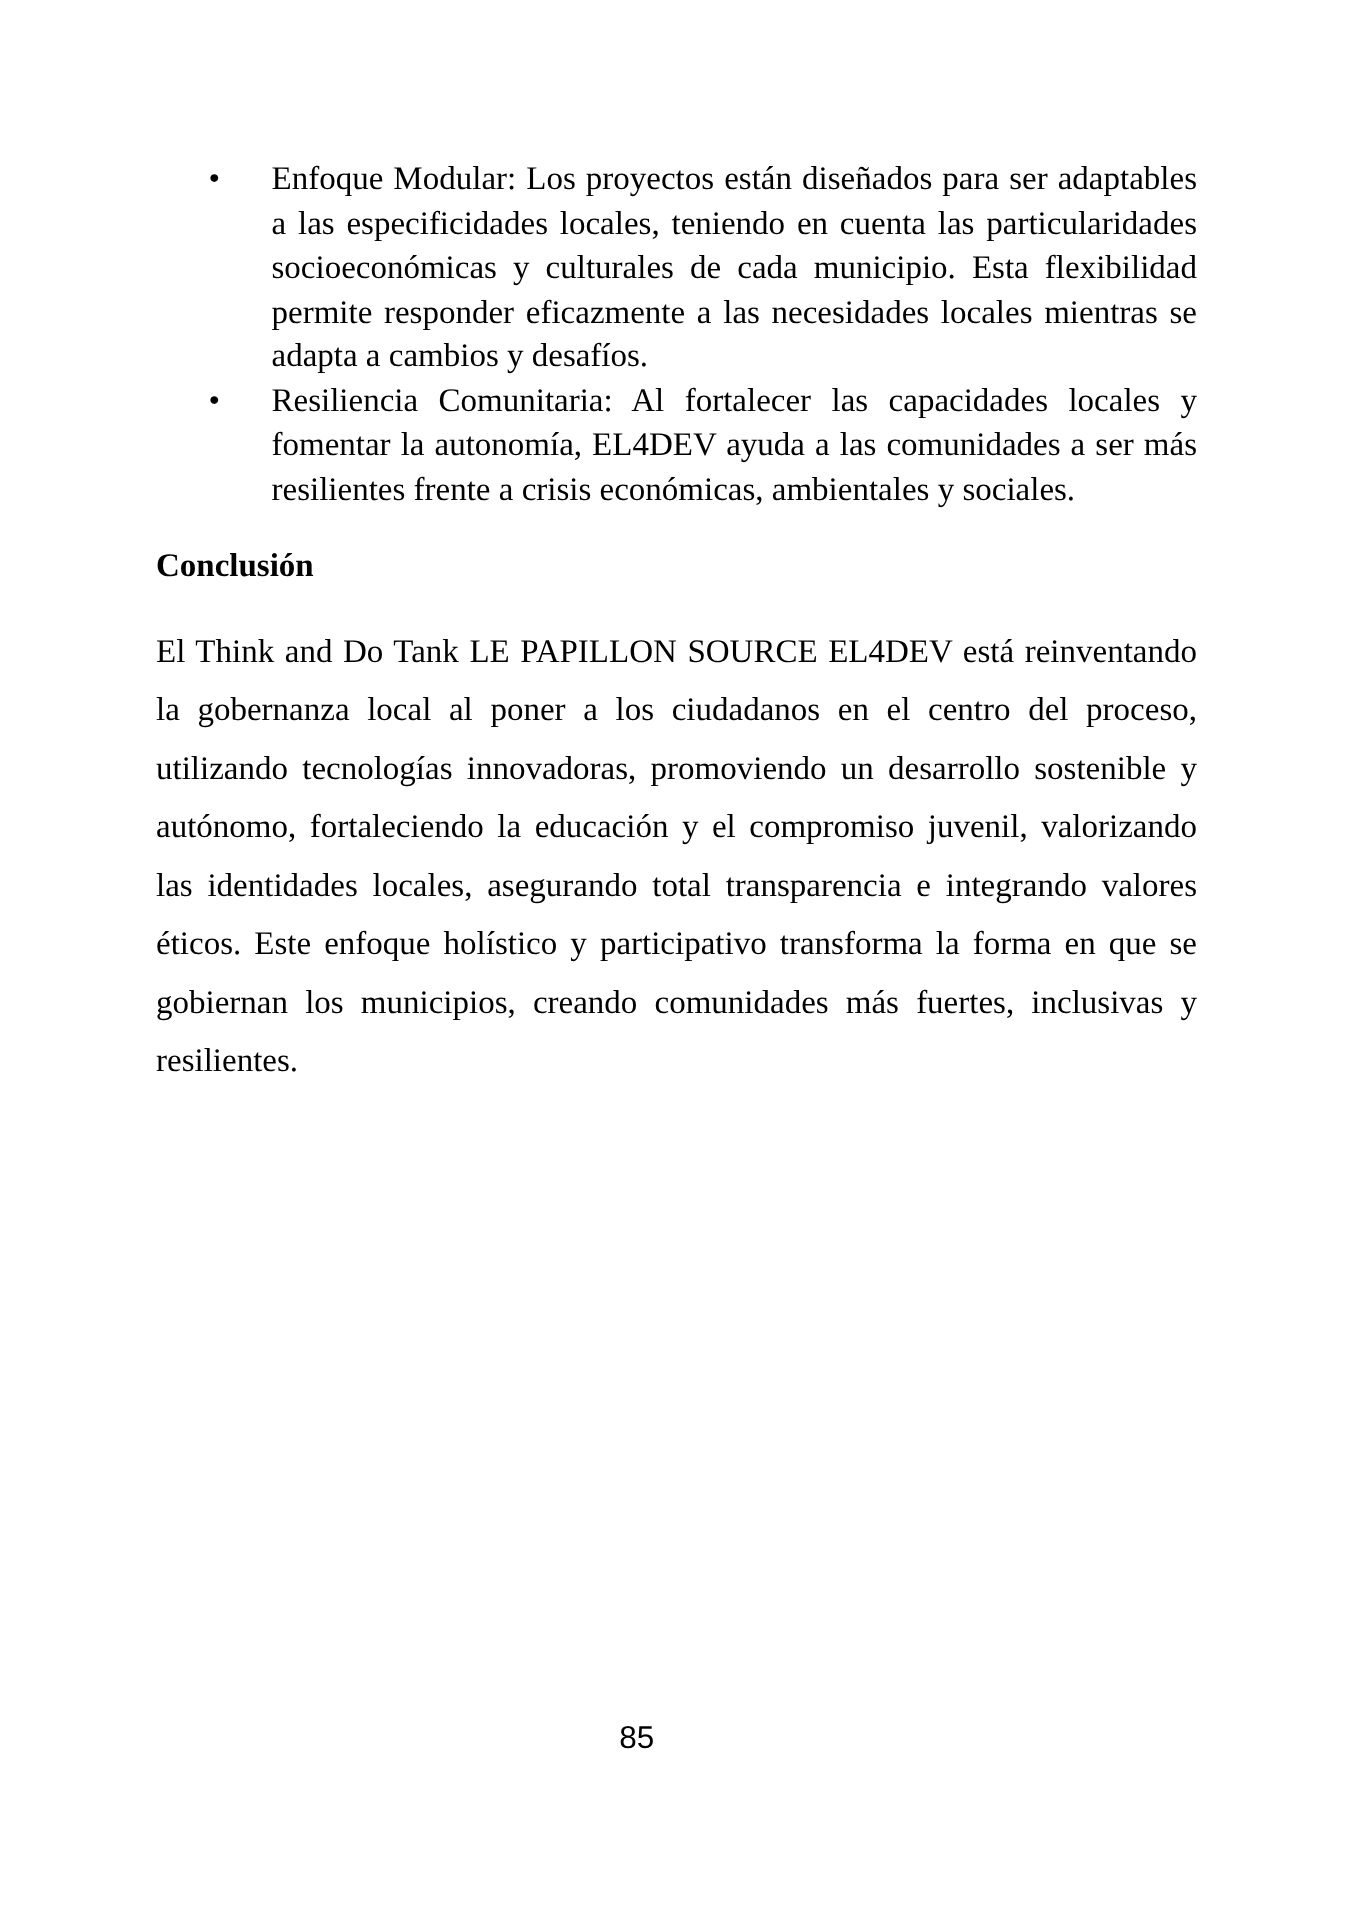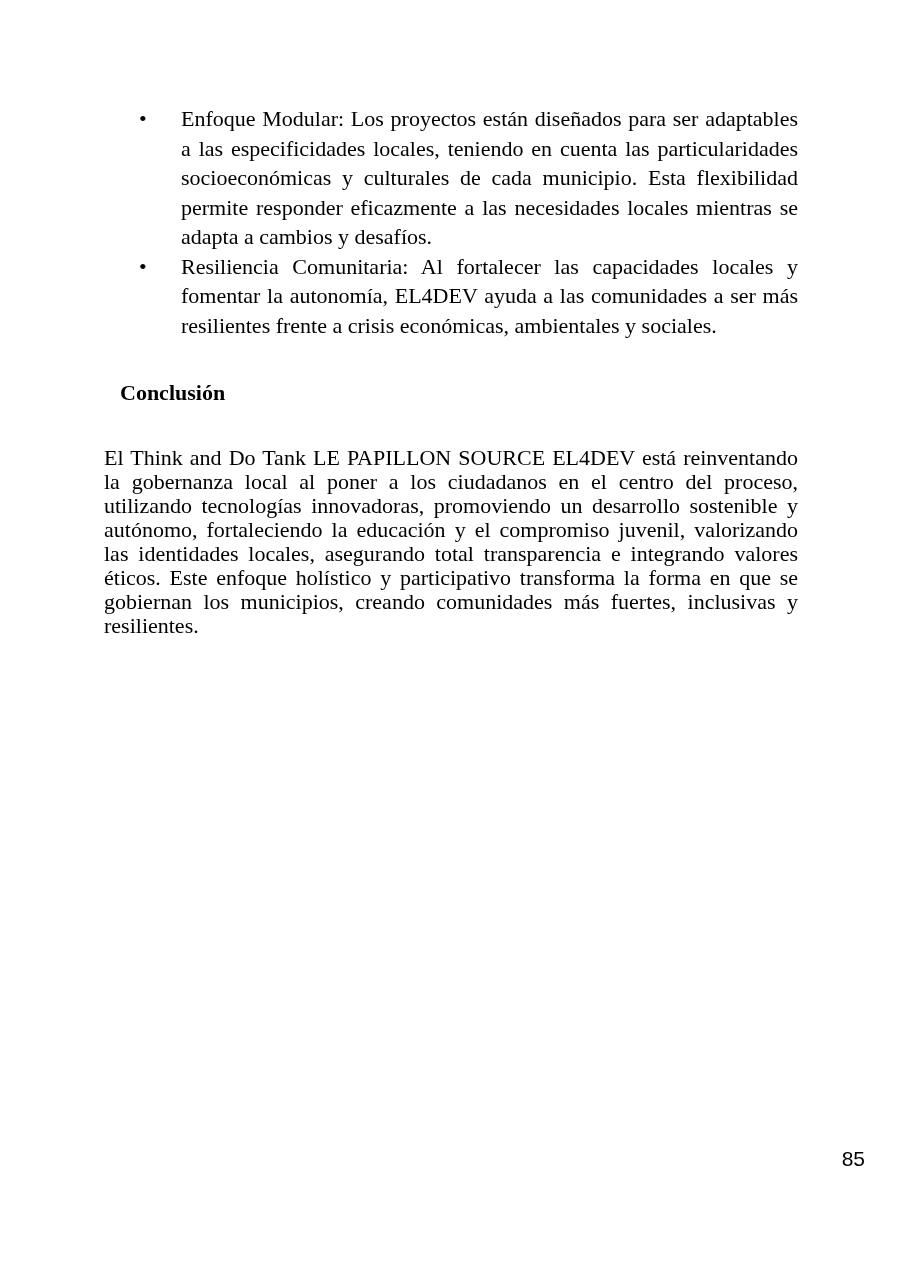--- a/index.html
+++ b/index.html
@@ -59,48 +59,47 @@
   }
   .bullet-term {
     font-weight: normal;
   }
 
   
   .section-heading {
     font-size: 22px;
     font-weight: bold;
     line-height: 29.5px;
-    margin: 16px;
+    margin: 0;
     padding-top: 22px;
     text-align: left;
   }
 
   
   .body-paragraph {
     font-size: 22px;
-    line-height: 24px;
+    line-height: 39px;
     margin: 0;
     padding-top: 22px;
     text-align: justify;
     text-justify: inter-word;
     hyphens: none;
   }
 
   
   #page-number {
     position: absolute;
     left: 0;
     top: 1146px;
     width: 849px;
-    text-align: right;
+    text-align: center;
     font-family: "Liberation Sans", "DejaVu Sans", sans-serif;
     font-size: 21px;
     line-height: 26px;
     color: #000000;
-    padding-left: 16px;
   }
 </style>
 </head>
 <body>
 
 <div id="page">
 
   <div id="content">
 
     <ul class="bullet-list">

